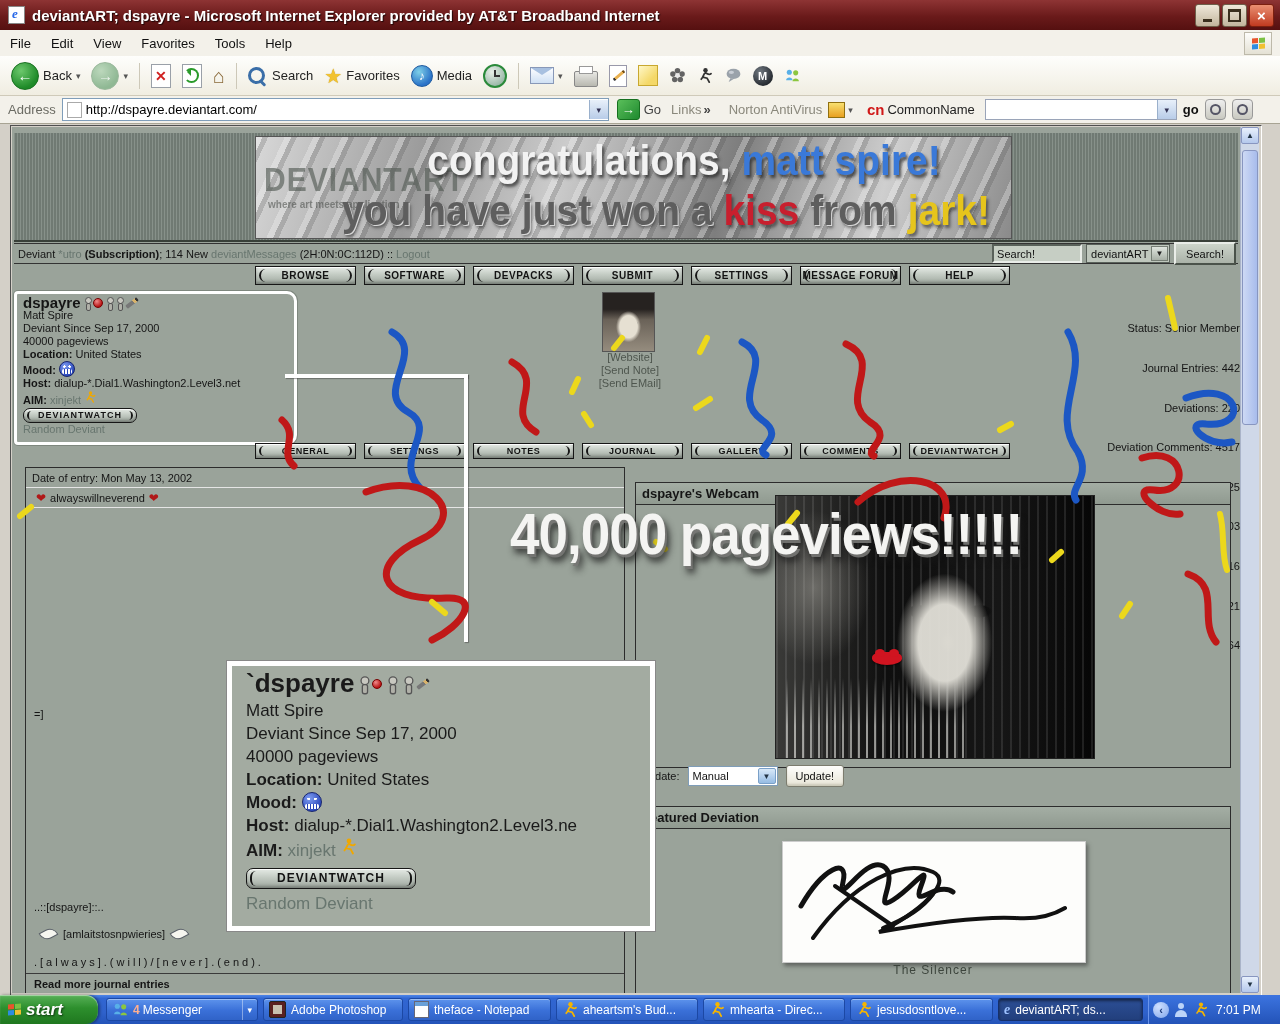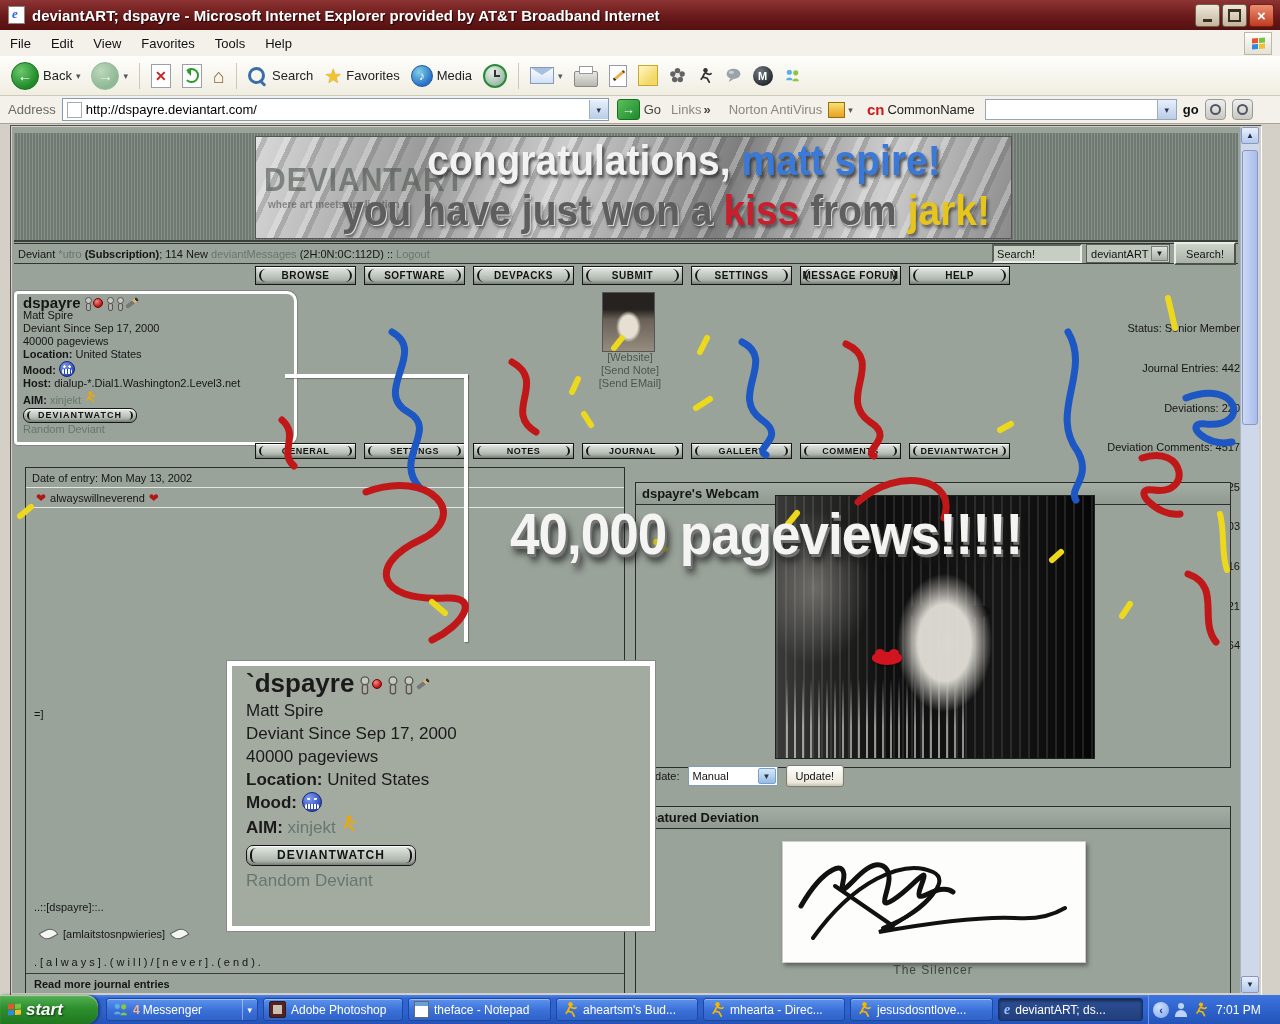--- a/index.html
+++ b/index.html
@@ -575,20 +575,21 @@
         <span class="redorb"></span>
         <span class="dico"></span>
         <span class="dico"></span>
         <span class="pencil"></span>
       </div>
       <div>Matt Spire</div>
       <div>Deviant Since Sep 17, 2000</div>
       <div>40000 pageviews</div>
       <div><span class="plabel">Location:</span> <span>United States</span></div>
       <div><span class="plabel">Mood:</span> <span class="mood" style="width:18px;height:18px;vertical-align:-4px;"><i></i></span></div>
+      <div class="nowrap"><span class="plabel">Host:</span> <span>dialup-*.Dial1.Washington2.Level3.ne</span></div>
       <div><span class="plabel">AIM:</span> <span class="lnk">xinjekt</span>
         <svg class="aim-ico" width="18" height="19" viewBox="0 0 16 16">
             <use href="#aimman"></use>
           </svg></div>
       <div style="margin:3px 0;"><span class="dw-pill" style="width:168px;height:19px;font-size:12px;">DEVIANTWATCH</span></div>
       <div class="lnk">Random Deviant</div>
     </div>
   </div>
 
   <div class="scroll">

